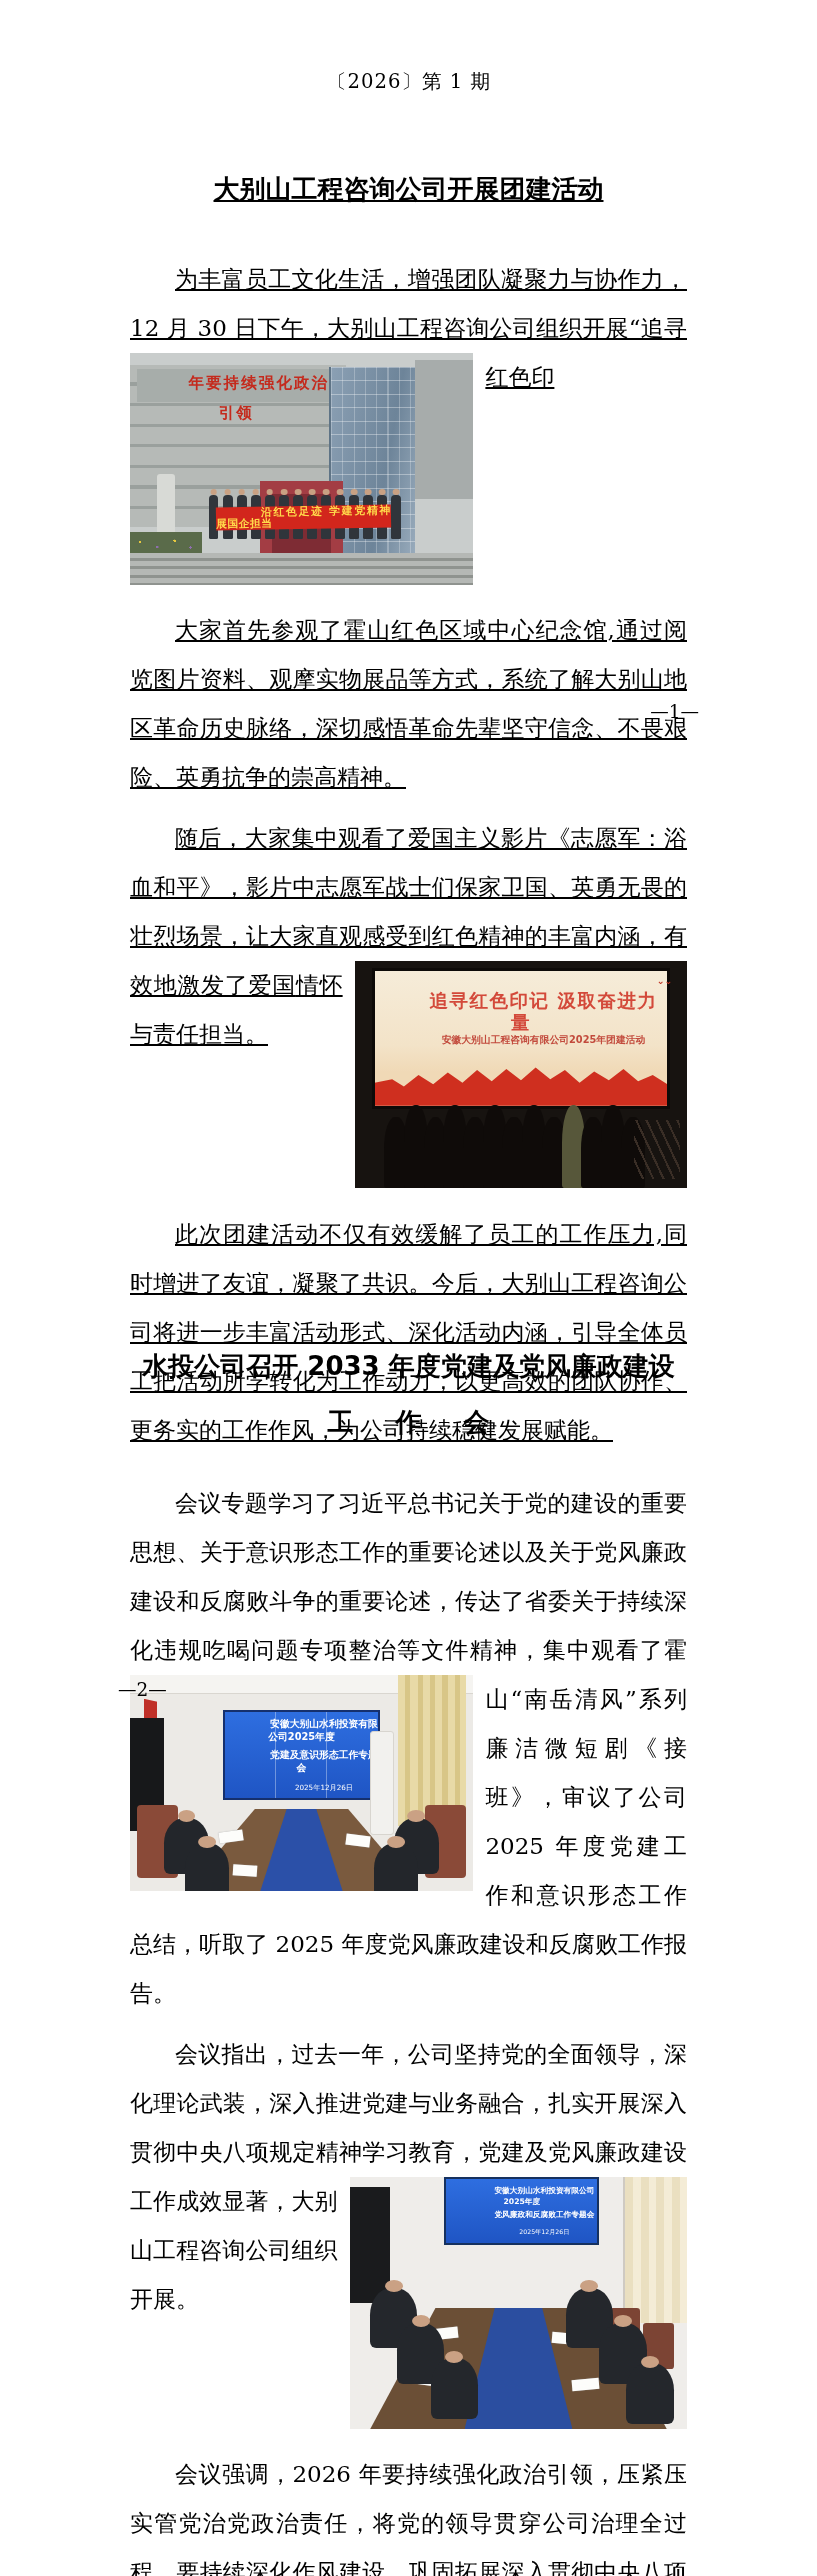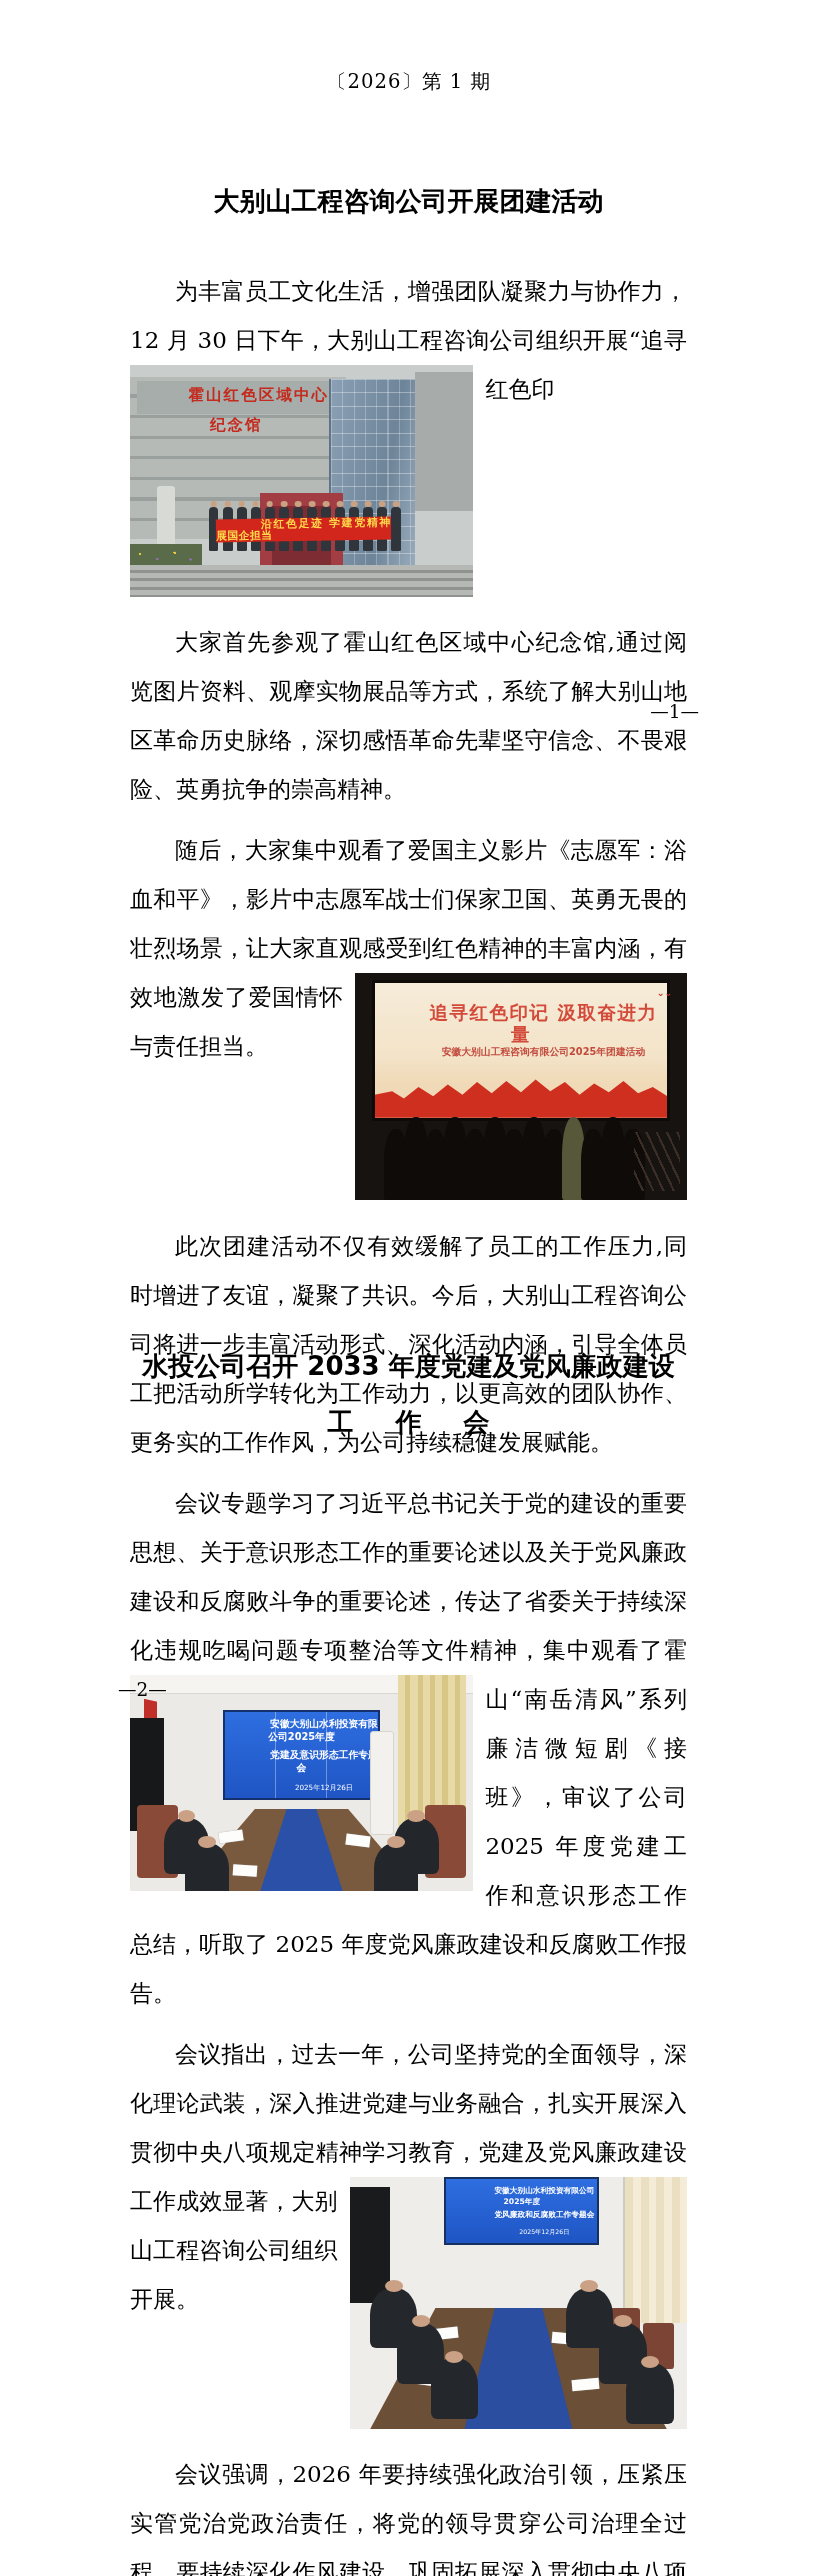--- a/index.html
+++ b/index.html
@@ -12,21 +12,21 @@
     overflow:hidden;
   }
 
   
   .issue-line {
     position:absolute; top:65px; left:0; width:100%;
     text-align:center; font-size:19.6px; line-height:34px;
     letter-spacing:1px;
   }
   .article { position:absolute; left:118px; width:581px; }
-  #article-1 { top:183px; }
+  #article-1 { top:171px;text-decoration:underline; }
   #article-2 { top:1338px; }
 
   .article-title {
     font-family:"DejaVu Sans","Liberation Sans",sans-serif;
     font-weight:bold; text-align:center;
     font-size:26px; line-height:37px;
     margin:0 0 47px 0;
   }
   #article-2 .article-title { line-height:56px; margin-bottom:29px; }
   .title-spread { word-spacing:33px; }
@@ -187,21 +187,21 @@
 
 <div class="issue-line">〔2026〕第 1 期</div>
 
 <section class="article clearfix" id="article-1">
   <h1 class="article-title">大别山工程咨询公司开展团建活动</h1>
 
   <p class="body-p clearfix">
     <span>为丰富员工文化生活，增强团队凝聚力与协作力，12 月 30 日下午，大别山工程咨询公司组织开展“追寻红色印</span><span class="photo fl" id="photo-memorial">
       <span class="ph1-sky"></span>
       <span class="ph1-facade"></span>
-      <span class="ph1-sign">霍山红色区域中心纪念馆</span>
+      <span class="ph1-sign">年要持续强化政治引领</span>
       <span class="ph1-glass"></span>
       <span class="ph1-side"></span>
       <span class="ph1-entry"></span>
       <span class="ph1-statue"></span>
       <span class="ph1-bed"></span>
       <span class="ph1-steps"></span>
       <span class="ph1-people">
           <span></span>
           <span></span>
           <span></span>

